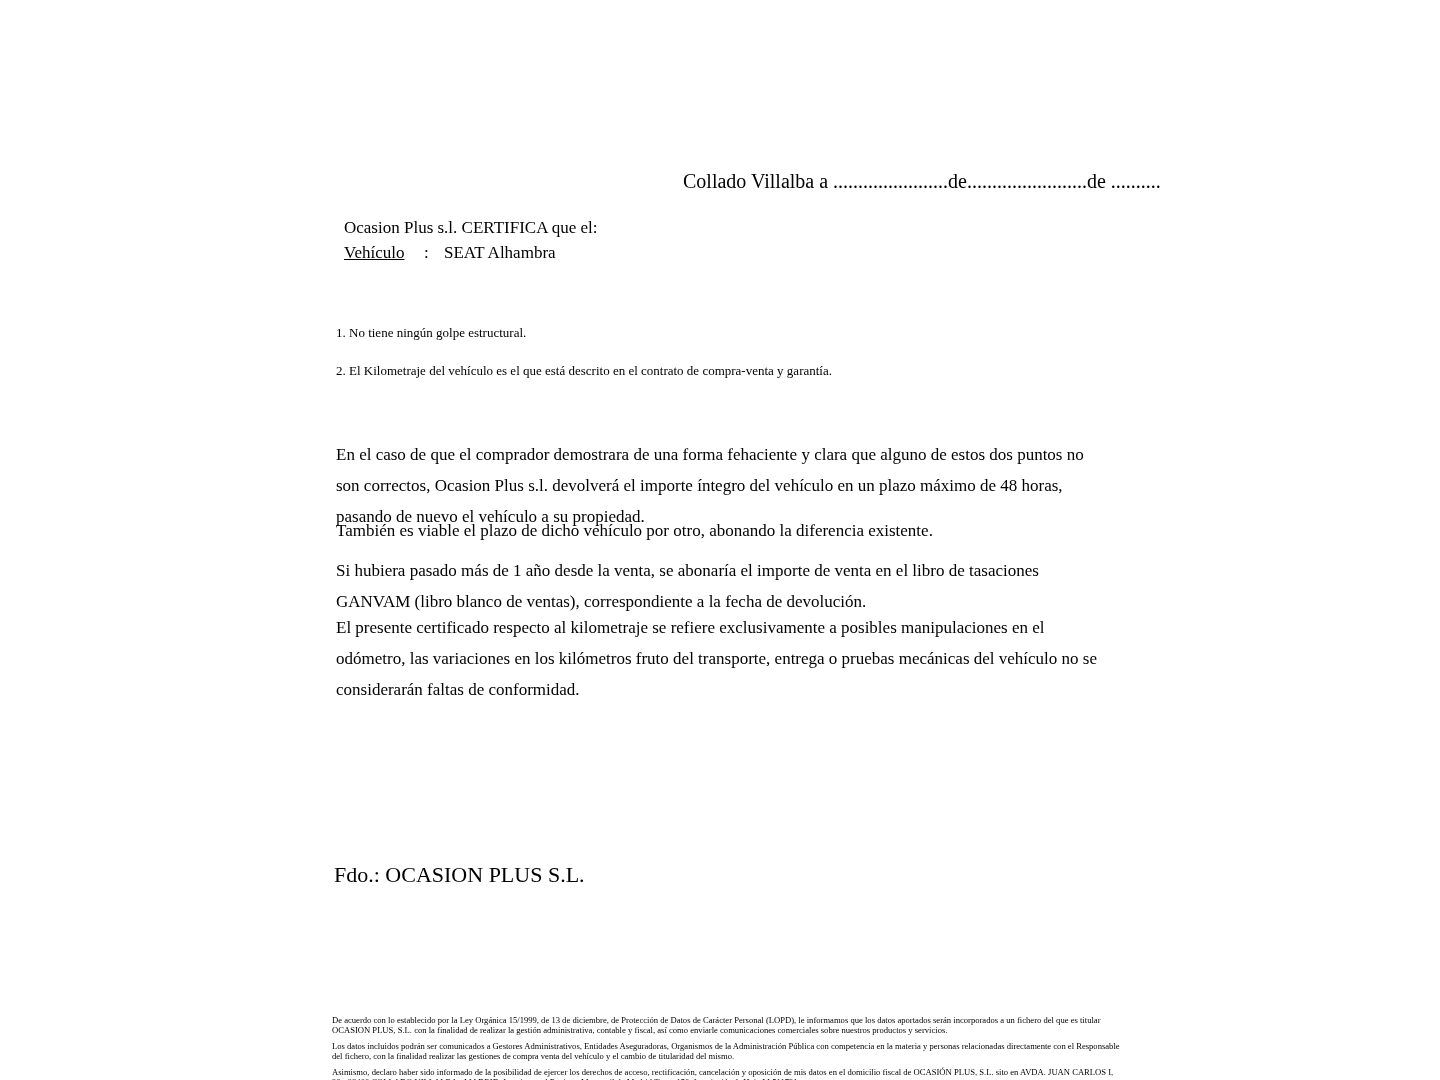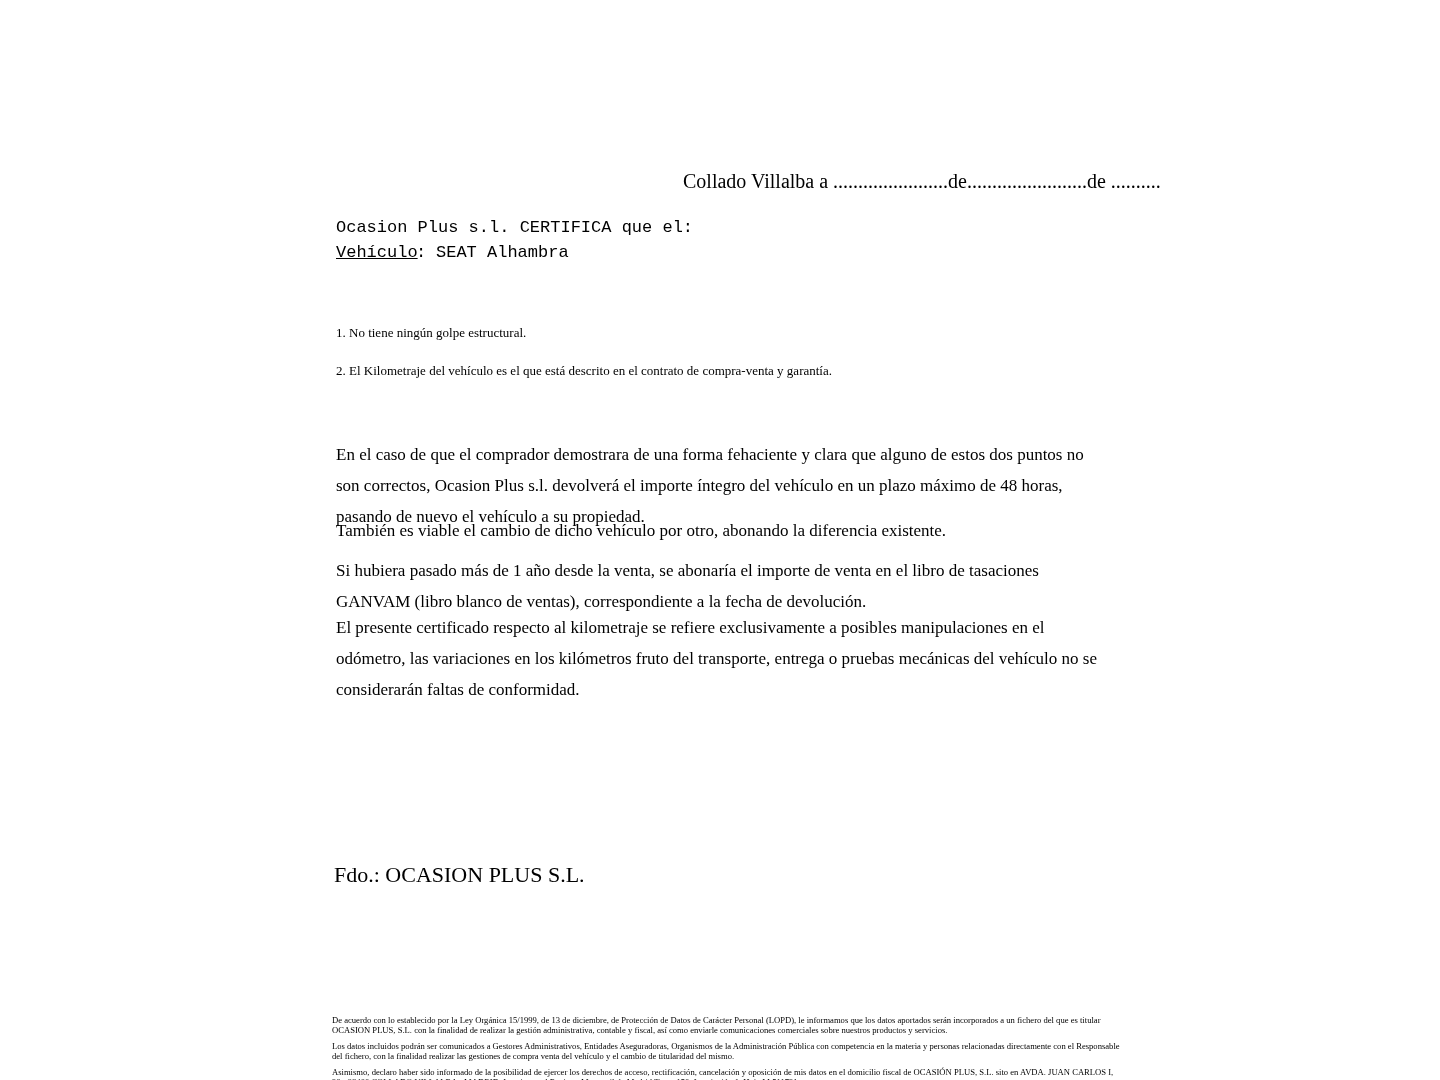--- a/index.html
+++ b/index.html
@@ -47,37 +47,35 @@
     position: absolute;
     left: 683px;
     top: 170px;
     font-size: 20px;
     white-space: nowrap;
   }
 
   
   .certifica {
     position: absolute;
-    left: 336px;
+    left: 344px;
     top: 215px;
     font-size: 17px;
-    font-family: Liberation Mono, monospace;
   }
   .certifica-intro {
     line-height: 25px;
   }
   .field-row {
     line-height: 25px;
     white-space: nowrap;
   }
   .field-label {
     display: inline-block;
     width: 80px;
     text-decoration: underline;
-    text-align: right;
   }
   .field-sep {
     display: inline-block;
     width: 20px;
   }
 
   
   .point {
     position: absolute;
     left: 336px;
@@ -135,21 +133,21 @@
     <div class="certifica-intro">Ocasion Plus s.l. CERTIFICA que el:</div>
     <div class="field-row">
       <span class="field-label">Vehículo</span><span class="field-sep">:</span><span>SEAT Alhambra</span>
     </div>
   </div>
 
   <div class="point point-1">1. No tiene ningún golpe estructural.</div>
   <div class="point point-2">2. El Kilometraje del vehículo es el que está descrito en el contrato de compra-venta y garantía.</div>
 
   <div class="para para-1">En el caso de que el comprador demostrara de una forma fehaciente y clara que alguno de estos dos puntos no son correctos, Ocasion Plus s.l. devolverá el importe íntegro del vehículo en un plazo máximo de 48 horas, pasando de nuevo el vehículo a su propiedad.</div>
-  <div class="para para-2">También es viable el cambio de dicho vehículo por otro, abonando la diferencia existente.</div>
+  <div class="para para-2">También es viable el plazo de dicho vehículo por otro, abonando la diferencia existente.</div>
   <div class="para para-3">Si hubiera pasado más de 1 año desde la venta, se abonaría el importe de venta en el libro de tasaciones GANVAM (libro blanco de ventas), correspondiente a la fecha de devolución.</div>
   <div class="para para-4">El presente certificado respecto al kilometraje se refiere exclusivamente a posibles manipulaciones en el odómetro, las variaciones en los kilómetros fruto del transporte, entrega o pruebas mecánicas del vehículo no se considerarán faltas de conformidad.</div>
 
   <div class="signature">Fdo.: OCASION PLUS S.L.</div>
 
   <div class="legal">
     <p>De acuerdo con lo establecido por la Ley Orgánica 15/1999, de 13 de diciembre, de Protección de Datos de Carácter Personal (LOPD), le informamos que los datos aportados serán incorporados a un fichero del que es titular OCASION PLUS, S.L. con la finalidad de realizar la gestión administrativa, contable y fiscal, así como enviarle comunicaciones comerciales sobre nuestros productos y servicios.</p>
     <p>Los datos incluidos podrán ser comunicados a Gestores Administrativos, Entidades Aseguradoras, Organismos de la Administración Pública con competencia en la materia y personas relacionadas directamente con el Responsable del fichero, con la finalidad realizar las gestiones de compra venta del vehículo y el cambio de titularidad del mismo.</p>
     <p>Asimismo, declaro haber sido informado de la posibilidad de ejercer los derechos de acceso, rectificación, cancelación y oposición de mis datos en el domicilio fiscal de OCASIÓN PLUS, S.L. sito en AVDA. JUAN CARLOS I, 36 - 28400 COLLADO VILLALBA - MADRID. Inscrita en el Registro Mercantil de Madrid Tomo:150, Inscripción:1, Hoja:M 511731</p>
   </div>

